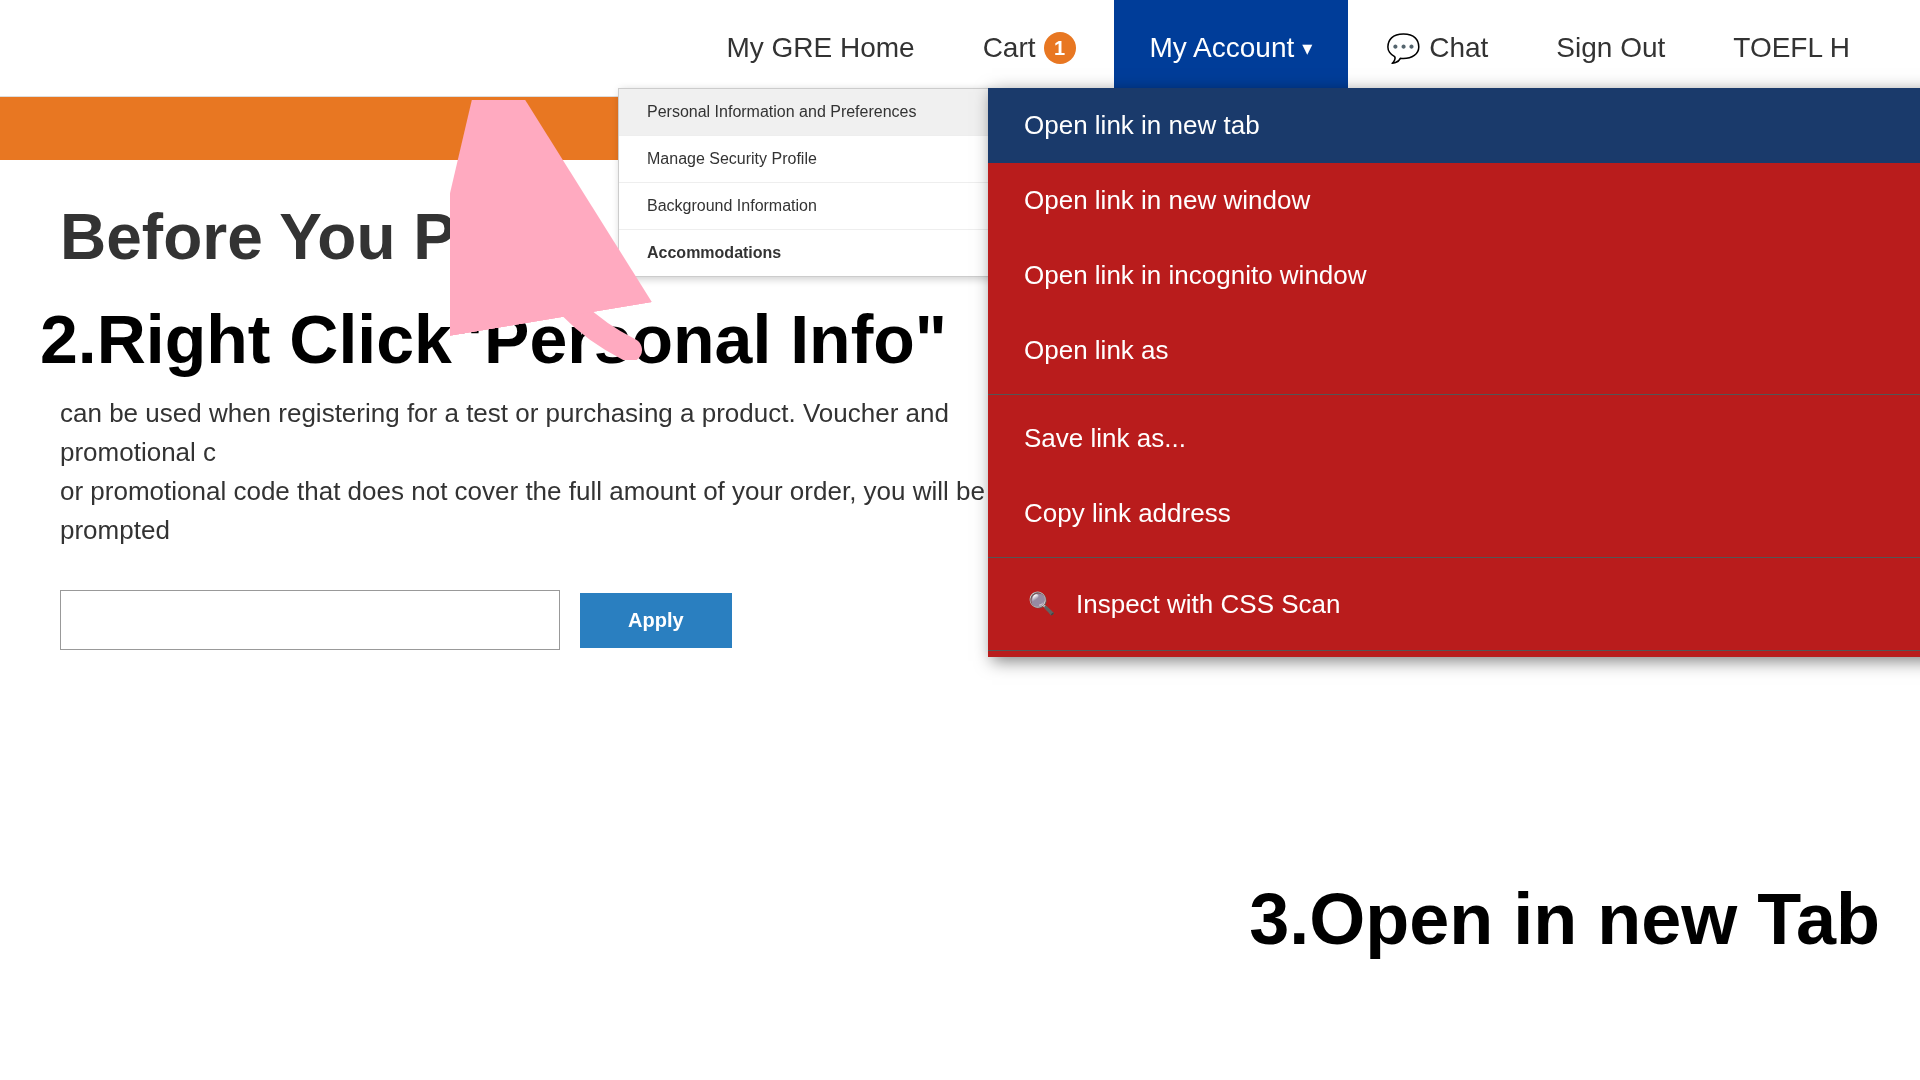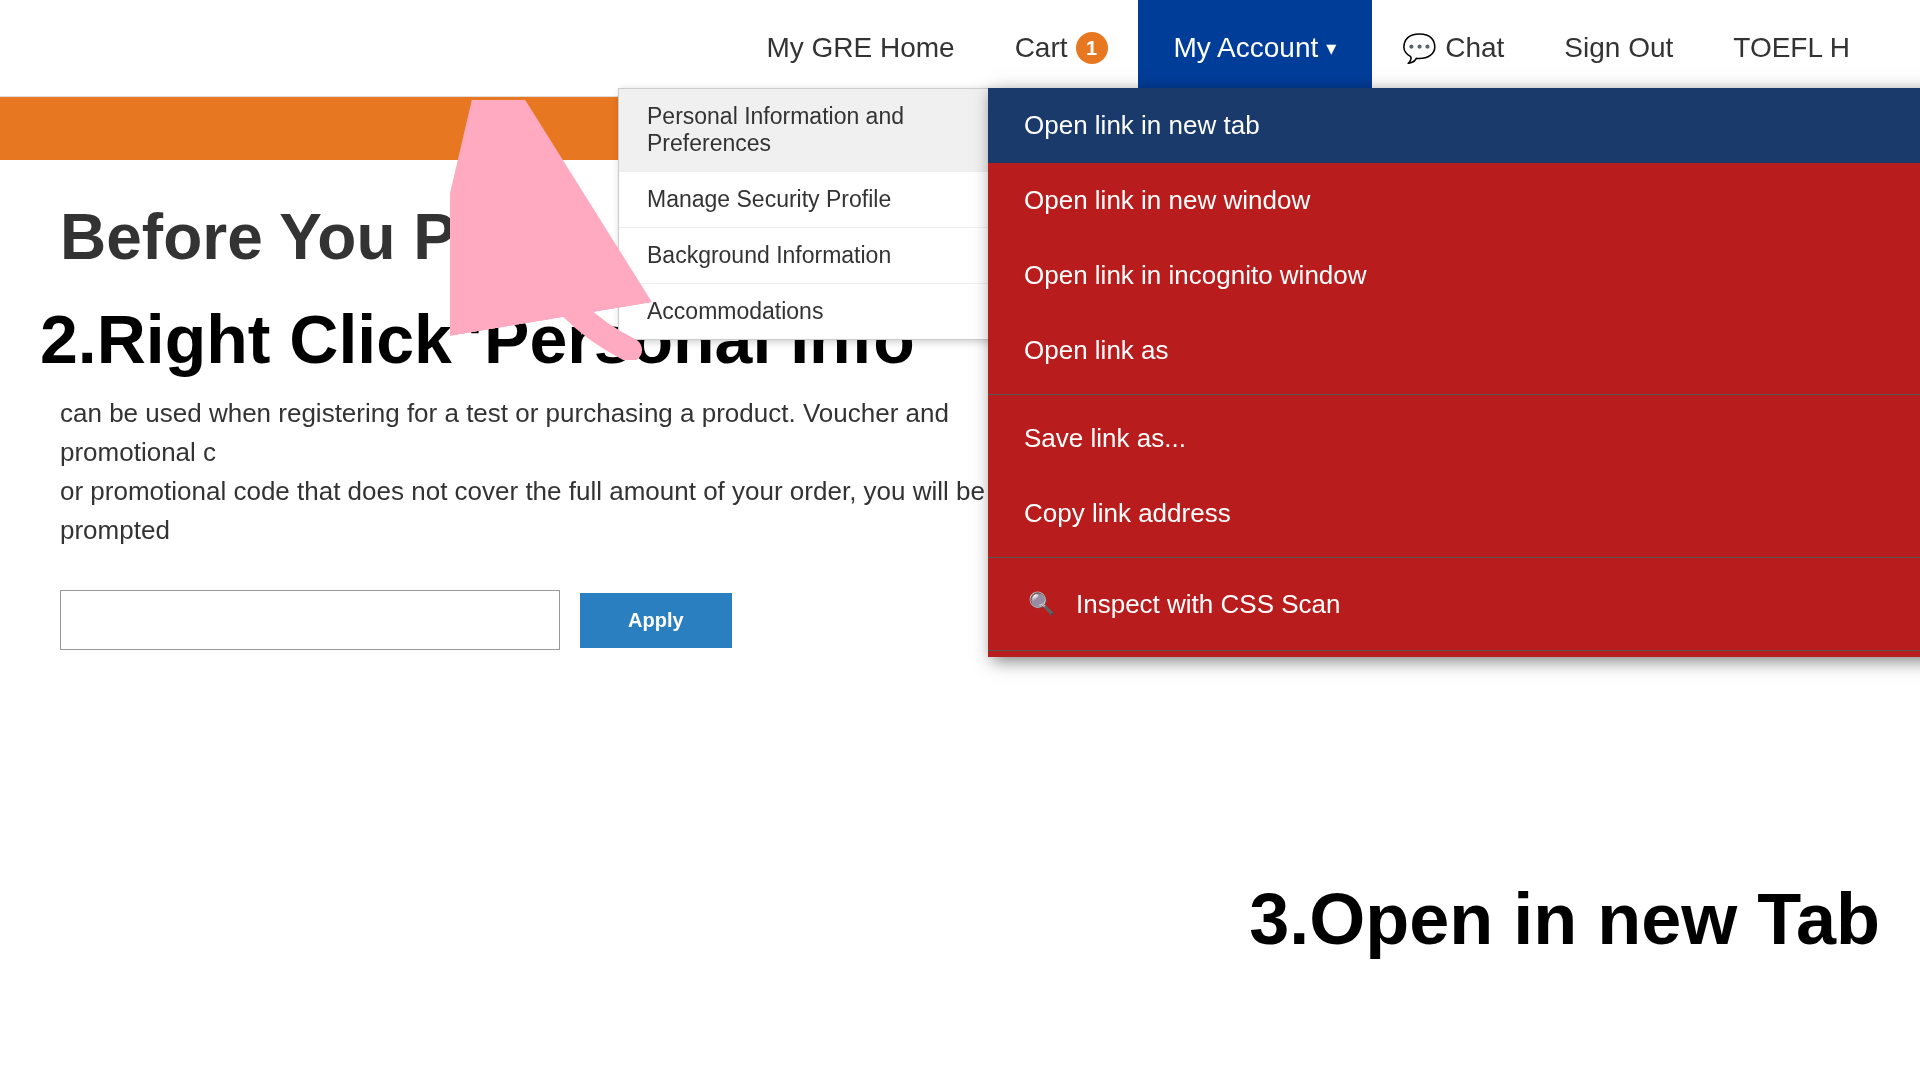--- a/index.html
+++ b/index.html
@@ -7,21 +7,21 @@
 
     
     .top-nav {
       display: flex;
       align-items: center;
       justify-content: flex-end;
       background: #fff;
       height: 97px;
       padding: 0 40px;
       border-bottom: 1px solid #ddd;
-      gap: 0;
+      gap: 8px;
     }
     .nav-item {
       padding: 0 30px;
       font-size: 28px;
       color: #333;
       cursor: pointer;
       text-decoration: none;
       display: flex;
       align-items: center;
       height: 100%;
@@ -119,26 +119,26 @@
       top: 88px;
       left: 618px;
       width: 375px;
       background: #fff;
       border: 1px solid #ccc;
       z-index: 100;
       box-shadow: 2px 2px 8px rgba(0,0,0,0.2);
     }
     .dropdown-item {
       padding: 14px 28px;
-      font-size: 23px;
+      font-size: 16px;
       color: #333;
       cursor: pointer;
       border-bottom: 1px solid #eee;
     }
-    .dropdown-item:last-child { border-bottom: none; }
+    .dropdown-item:last-child { border-bottom: none; font-weight: bold; }
     .dropdown-item.highlighted {
       background: #f0f0f0;
     }
 
     
     .context-menu {
       position: absolute;
       top: 88px;
       left: 988px;
       width: 1036px;

